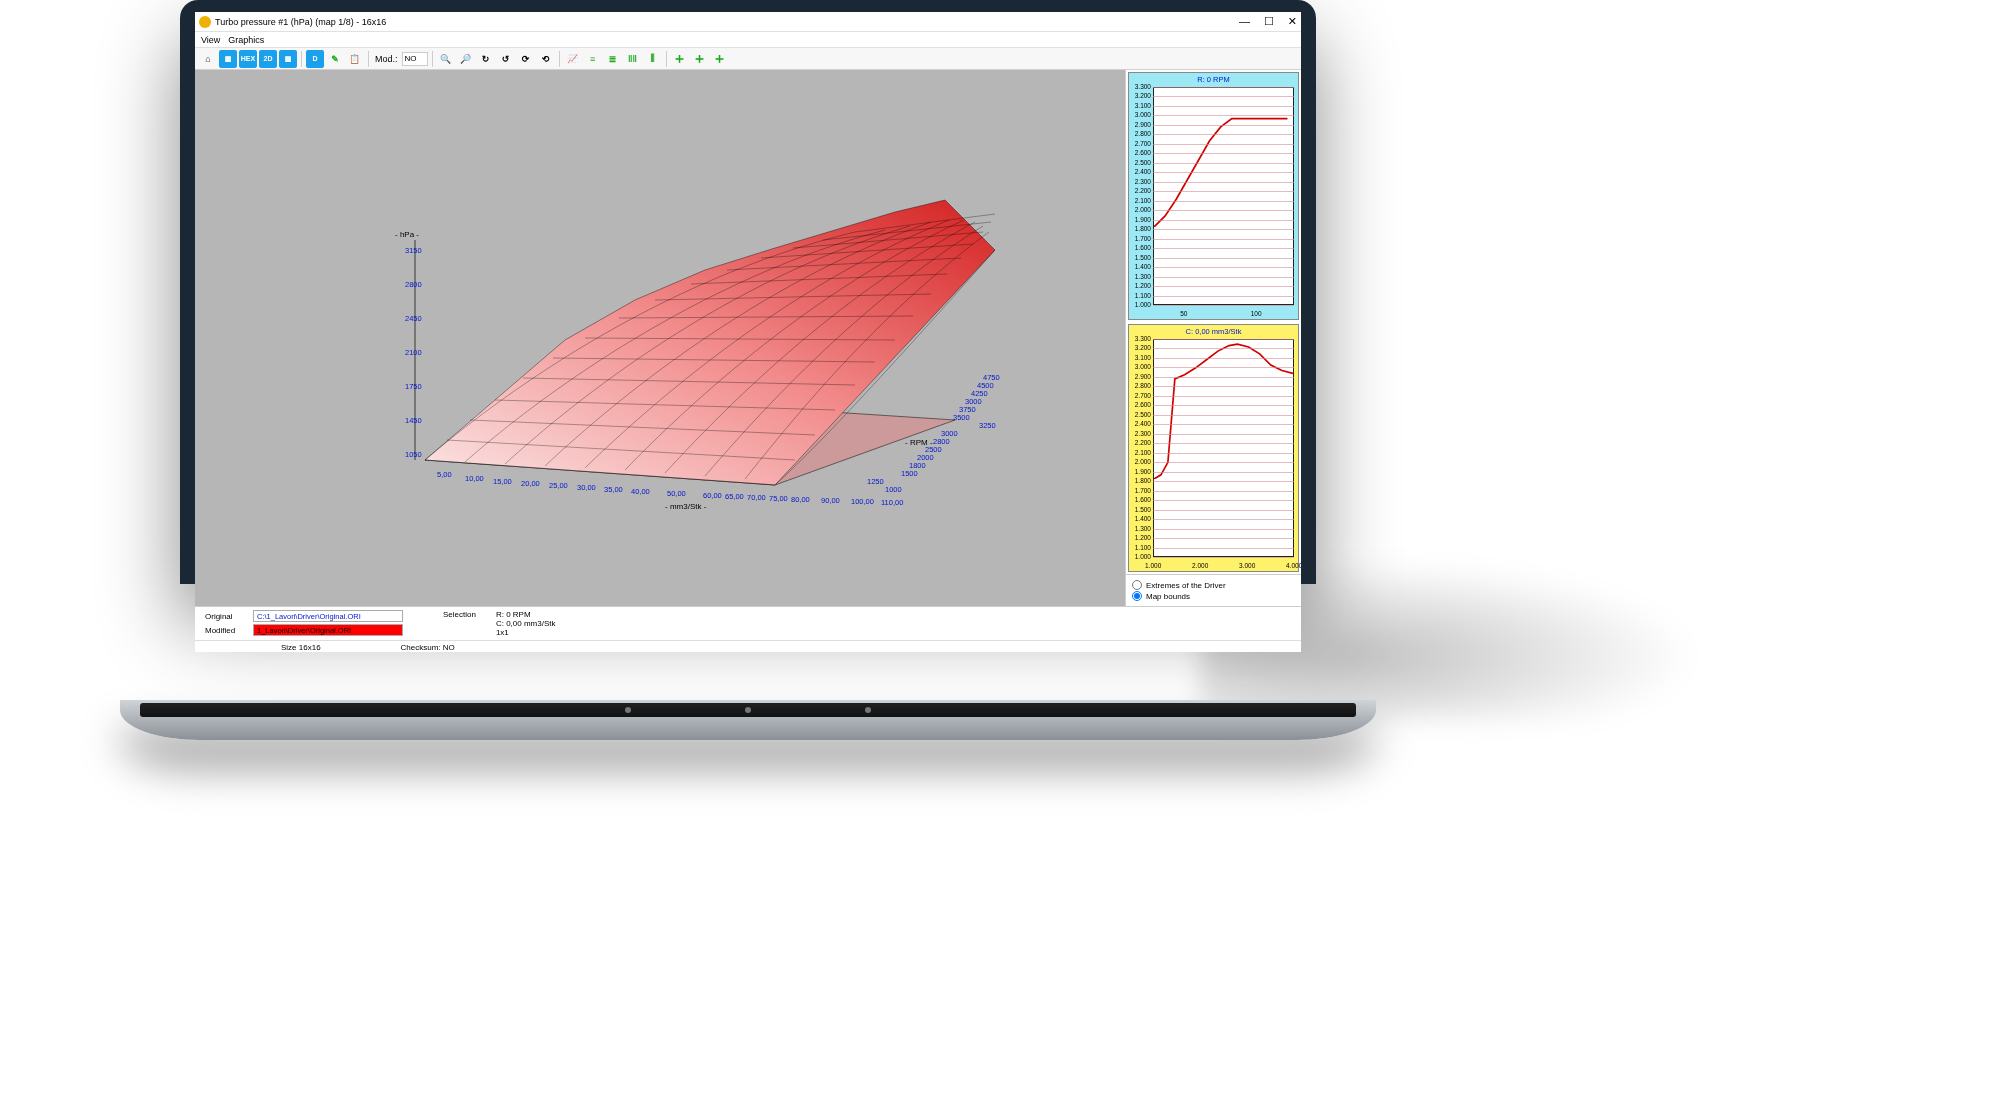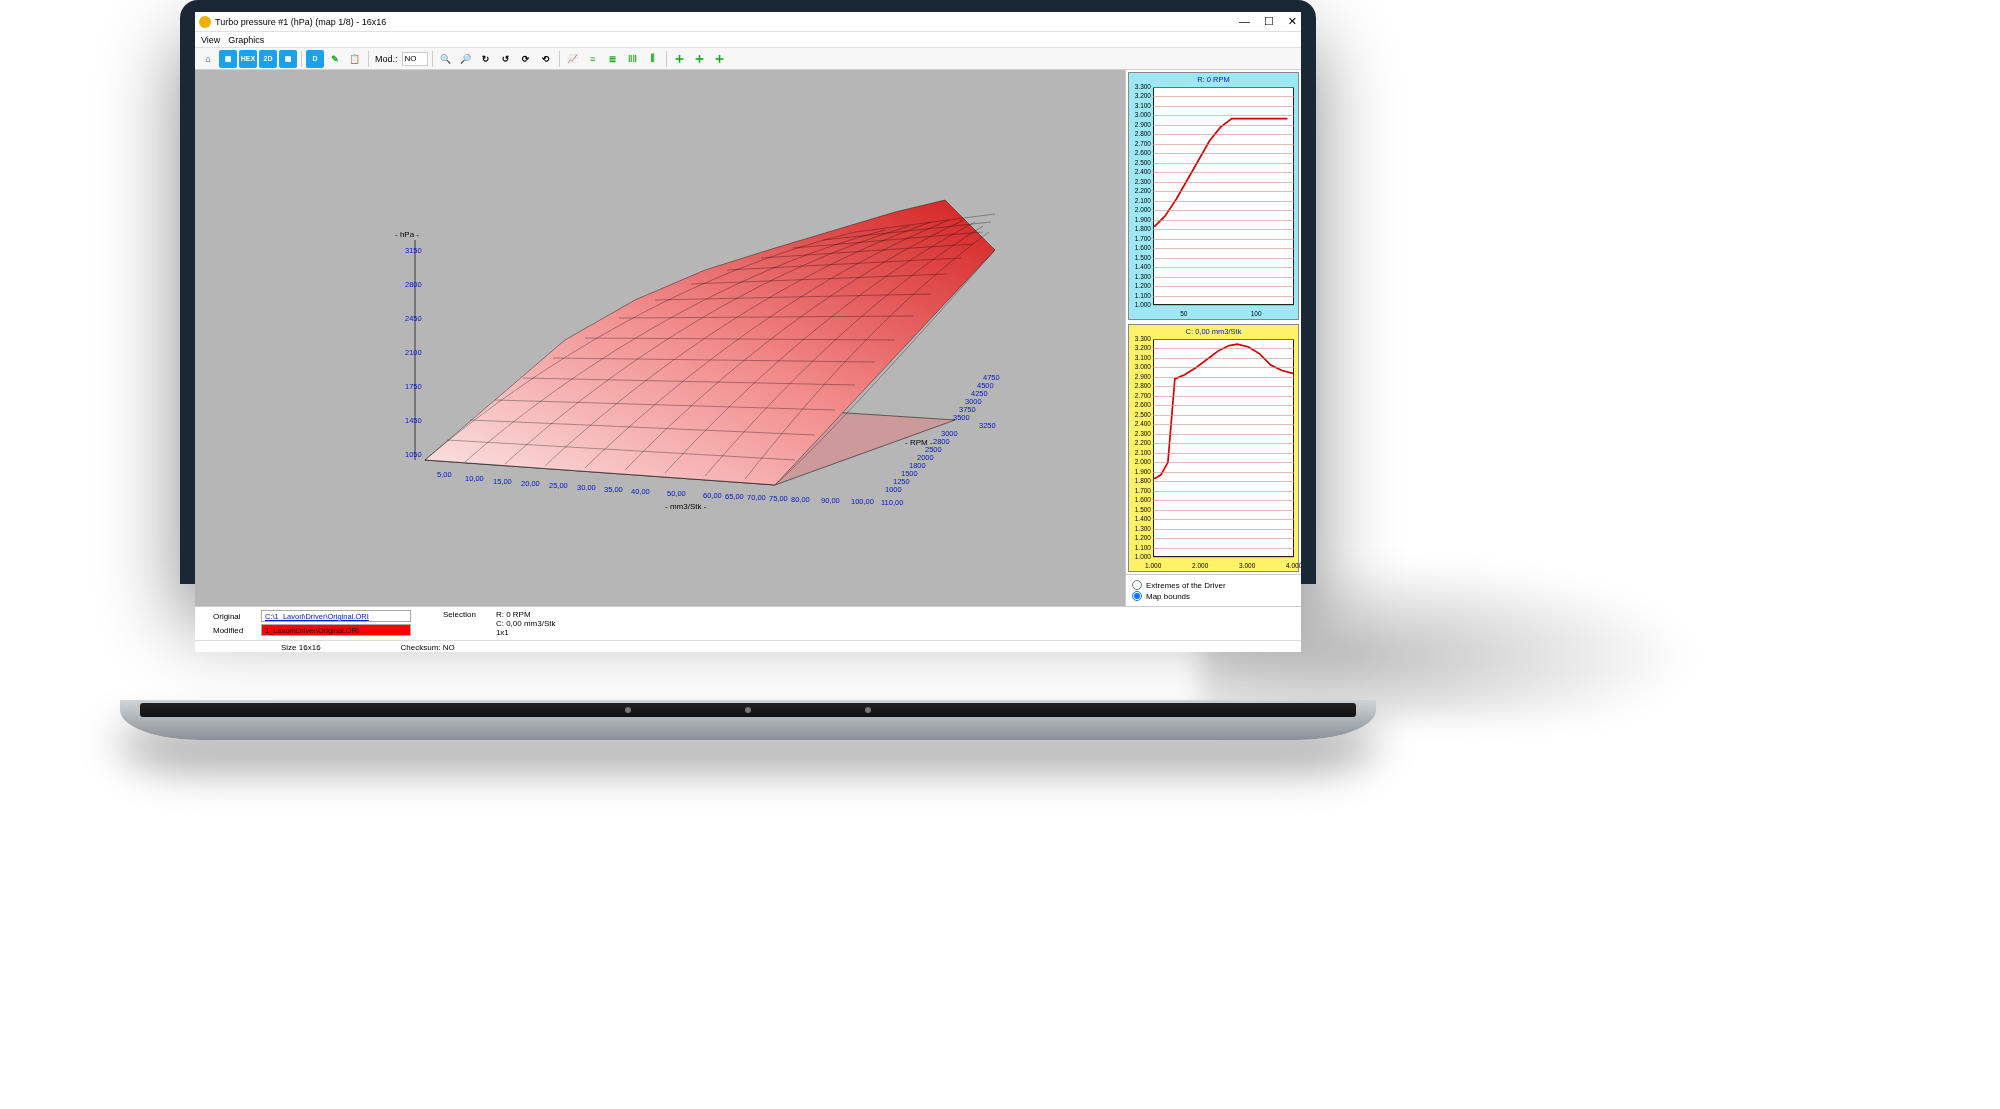--- a/index.html
+++ b/index.html
@@ -218,34 +218,34 @@
   .radio-group label { display: flex; align-items: center; gap: 4px; margin: 1px 0; }
   .radio-group input { width: 10px; height: 10px; }
 
   .bottom-panel {
     border-top: 1px solid #ccc;
     background: #fff;
     font-size: 8px;
   }
   .bottom-row1 {
     display: flex;
-    padding: 3px 18px;
-    gap: 2px;
+    padding: 3px 10px;
+    gap: 10px;
   }
   .file-label { width: 44px; }
   .file-path {
     display: inline-block;
     border: 1px solid #aaa;
     height: 12px;
     width: 150px;
     line-height: 11px;
     padding: 0 3px;
     font-size: 7.5px;
   }
-  .file-path.blue { color: #0015d0; text-decoration: underline; }
+  .file-path.blue { color: #0015d0; }
   .file-path.red { background: #ff0000; color: #000; }
   .sel-col { margin-left: 30px; }
   .status-row {
     border-top: 1px solid #ddd;
     padding: 2px 6px;
     display: flex;
     gap: 80px;
     color: #000;
   }
 </style>
@@ -378,21 +378,21 @@
           <div class="axis-tick" style="left:508px;top:421px">60,00</div>
           <div class="axis-tick" style="left:530px;top:422px">65,00</div>
           <div class="axis-tick" style="left:552px;top:423px">70,00</div>
           <div class="axis-tick" style="left:574px;top:424px">75,00</div>
           <div class="axis-tick" style="left:596px;top:425px">80,00</div>
           <div class="axis-tick" style="left:626px;top:426px">90,00</div>
           <div class="axis-tick" style="left:656px;top:427px">100,00</div>
           <div class="axis-tick" style="left:686px;top:428px">110,00</div>
 
           <div class="axis-tick" style="left:690px;top:415px">1000</div>
-          <div class="axis-tick" style="left:698px;top:407px">1250</div>
+          <div class="axis-tick" style="left:672px;top:407px">1250</div>
           <div class="axis-tick" style="left:706px;top:399px">1500</div>
           <div class="axis-tick" style="left:714px;top:391px">1800</div>
           <div class="axis-tick" style="left:722px;top:383px">2000</div>
           <div class="axis-tick" style="left:730px;top:375px">2500</div>
           <div class="axis-tick" style="left:738px;top:367px">2800</div>
           <div class="axis-tick" style="left:746px;top:359px">3000</div>
           <div class="axis-tick" style="left:784px;top:351px">3250</div>
           <div class="axis-tick" style="left:758px;top:343px">3500</div>
           <div class="axis-tick" style="left:764px;top:335px">3750</div>
           <div class="axis-tick" style="left:770px;top:327px">3000</div>

